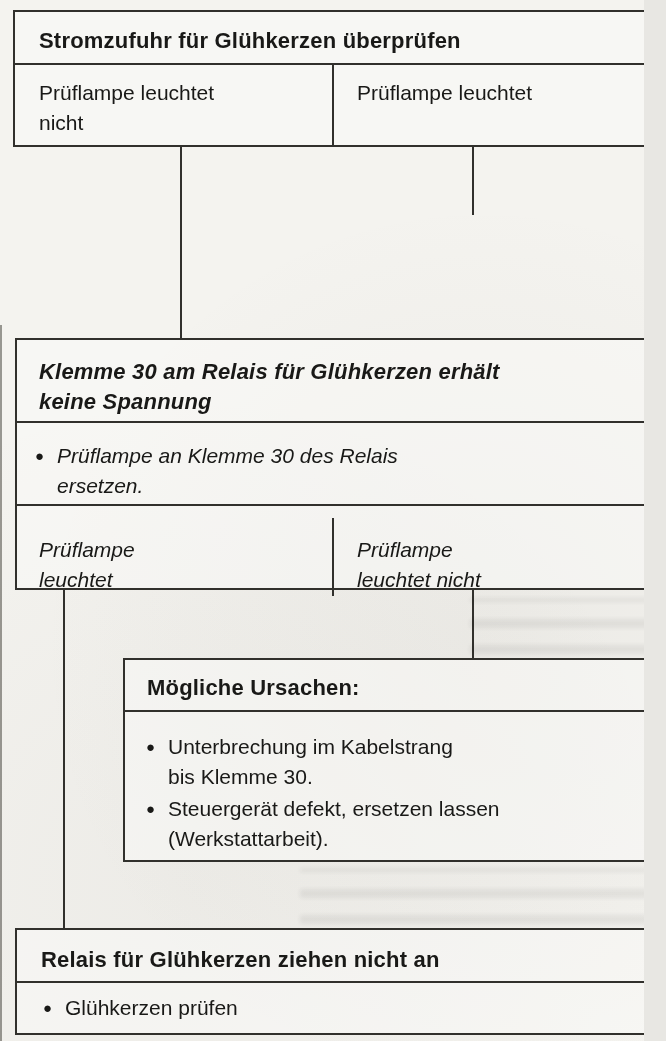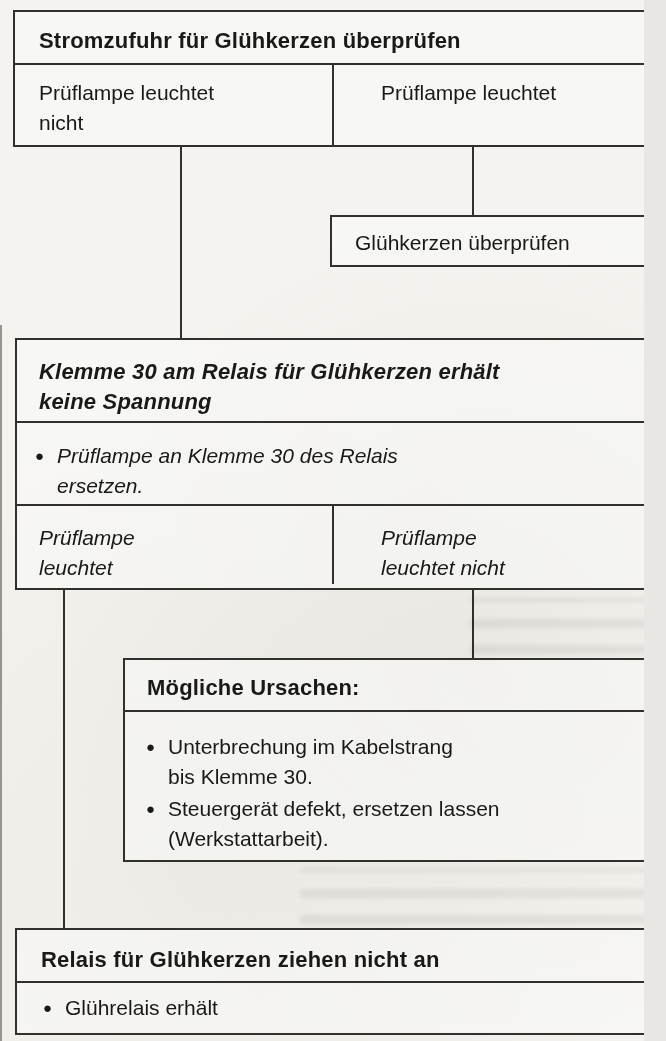--- a/index.html
+++ b/index.html
@@ -16,21 +16,21 @@
       radial-gradient(circle at 30% 85%, rgba(120,115,105,0.06), rgba(0,0,0,0) 50%),
       var(--paper);
   }
   .box{
     position:absolute;box-sizing:border-box;border:2px solid var(--line);
     background:rgba(250,250,247,0.55);
   }
   .row{box-sizing:border-box;}
   .hdr{font-weight:bold;font-size:22px;line-height:30px;letter-spacing:0.2px;}
   .txt{font-size:21px;line-height:30px;}
-  .cells{display:flex;gap:24px;}
+  .cells{display:flex;}
   .cell{box-sizing:border-box;height:100%;}
   .divider-b{border-bottom:2px solid var(--line);}
   .divider-r{border-right:2px solid var(--line);}
   .connector{position:absolute;width:2px;background:var(--line);}
   .bullet-item{display:flex;align-items:flex-start;}
   .bullet{width:22px;flex:0 0 22px;font-size:15px;line-height:30px;color:var(--text);}
   .noise{position:absolute;pointer-events:none;filter:blur(2px);opacity:0.07;
     background:repeating-linear-gradient(0deg, rgba(20,20,20,0.9) 0 9px, rgba(0,0,0,0) 9px 26px);}
   .edge-shadow{position:absolute;left:0;width:2px;background:rgba(75,72,66,0.55);}
 </style>
@@ -50,39 +50,36 @@
       <div class="cell divider-r txt" style="width:319px;padding:13px 0 0 24px;">
         <div>Prüflampe leuchtet</div>
         <div>nicht</div>
       </div>
       <div class="cell txt" style="flex:1;padding:13px 0 0 23px;">
         <div>Prüflampe leuchtet</div>
       </div>
     </div>
   </div>
 
-  <div class="box txt" style="left:330px;top:215px;width:317px;height:52px;padding:11px 0 0 23px;">
-    <div>Glühkerzen überprüfen</div>
-  </div>
 
   <div class="box" style="left:15px;top:338px;width:633px;height:252px;font-style:italic;">
     <div class="row hdr divider-b" style="height:83px;padding:17px 0 0 22px;">
       <div>Klemme 30 am Relais für Glühkerzen erhält</div>
       <div>keine Spannung</div>
     </div>
     <div class="row txt divider-b" style="height:83px;padding:18px 0 0 18px;">
       <div class="bullet-item">
         <span class="bullet">●</span>
         <div>
           <div>Prüflampe an Klemme 30 des Relais</div>
           <div>ersetzen.</div>
         </div>
       </div>
     </div>
-    <div class="cells" style="height:78px;">
+    <div class="cells" style="height:78px;margin-top:12px;">
       <div class="cell divider-r txt" style="width:317px;padding:17px 0 0 22px;">
         <div>Prüflampe</div>
         <div>leuchtet</div>
       </div>
       <div class="cell txt" style="flex:1;padding:17px 0 0 23px;">
         <div>Prüflampe</div>
         <div>leuchtet nicht</div>
       </div>
     </div>
   </div>
@@ -105,21 +102,21 @@
         </div>
       </div>
     </div>
   </div>
 
   <div class="box" style="left:15px;top:928px;width:633px;height:107px;">
     <div class="row hdr divider-b" style="height:53px;padding:15px 0 14px 24px;">Relais für Glühkerzen ziehen nicht an</div>
     <div class="row txt" style="padding:10px 0 0 26px;">
       <div class="bullet-item">
         <span class="bullet">●</span>
-        <div>Glührelais erhält</div>
+        <div>Glühkerzen prüfen</div>
       </div>
     </div>
   </div>
 
   <div class="noise" style="left:470px;top:598px;width:185px;height:56px;"></div>
   <div class="noise" style="left:300px;top:868px;width:350px;height:56px;"></div>
   <div class="noise" style="left:660px;top:660px;width:6px;height:200px;opacity:0.12;"></div>
   <div class="edge-shadow" style="top:325px;height:716px;"></div>
 
 </div>

